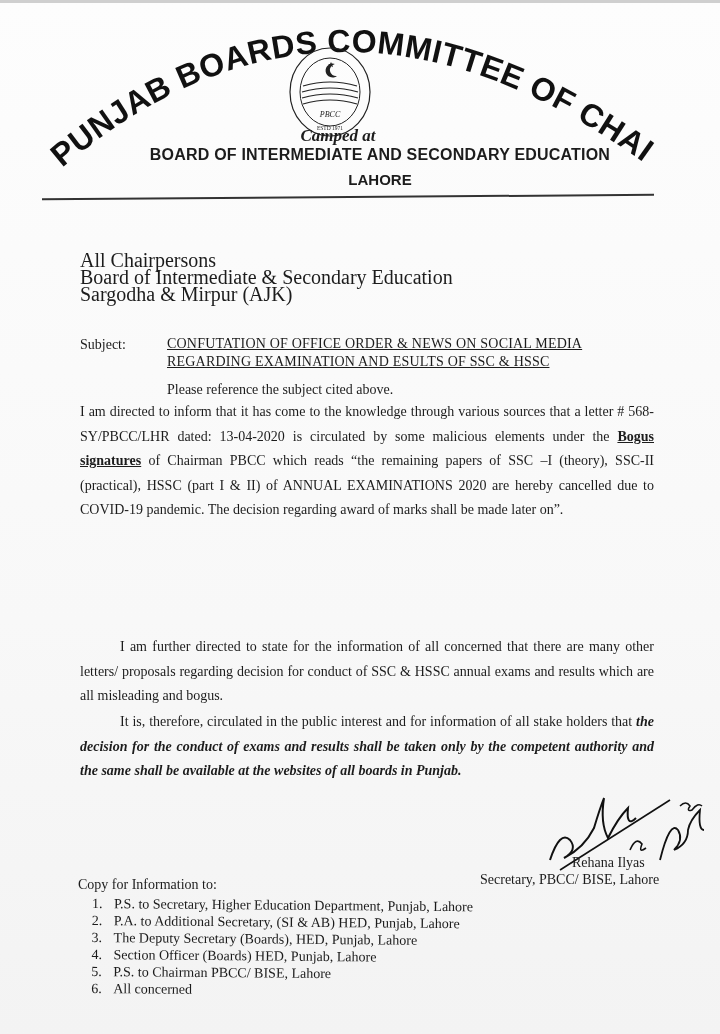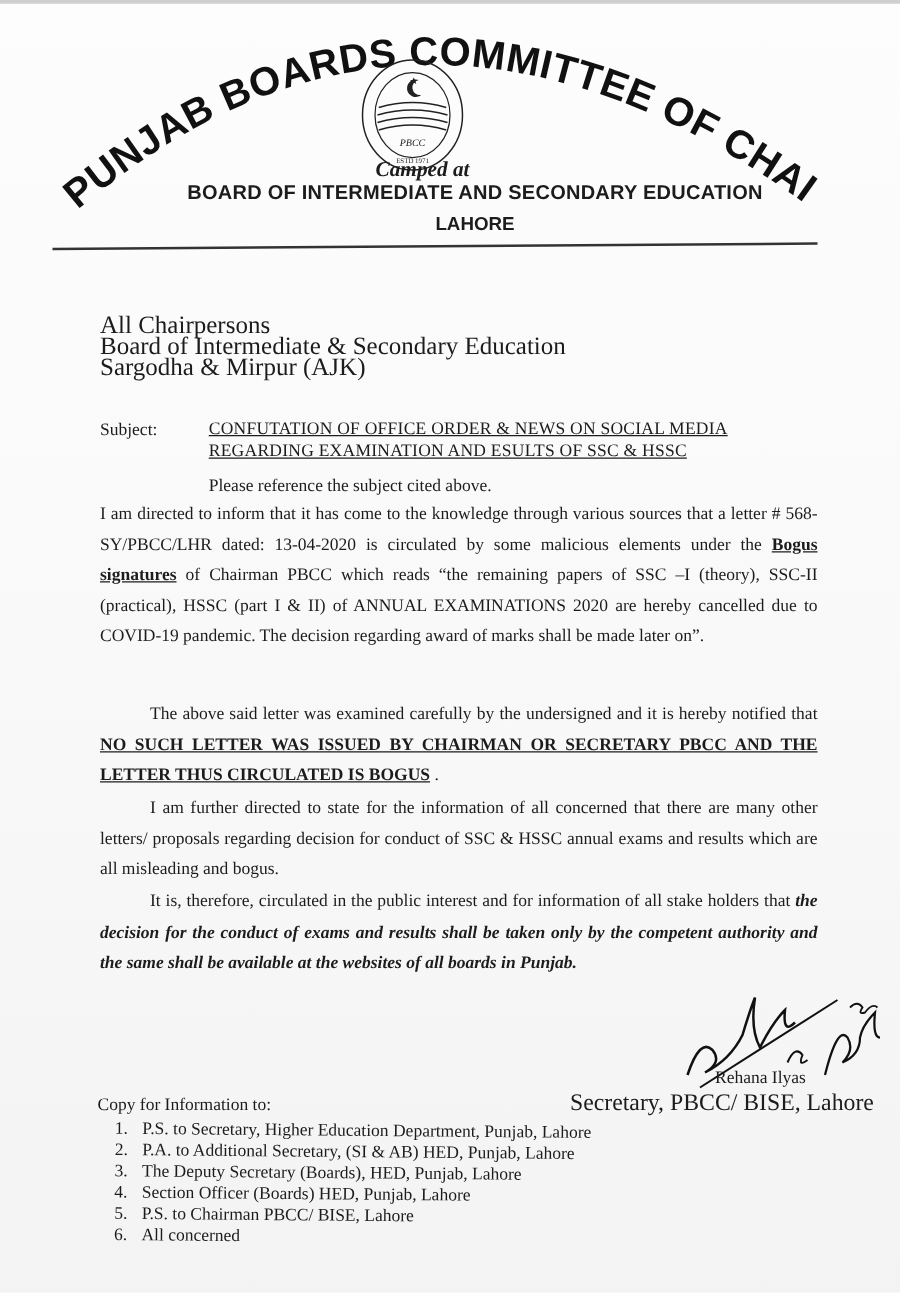--- a/index.html
+++ b/index.html
@@ -18,21 +18,21 @@
   .ref .u { text-decoration:underline; font-weight:bold; }
   .addr { position:absolute; left:80px; top:252px; font-size:20px; line-height:17px; }
   .subj { position:absolute; left:80px; top:337px; font-size:14px; }
   .subj-text { position:absolute; left:167px; top:335px; font-size:14px; font-weight:normal; text-decoration:underline; line-height:18px; letter-spacing:0.2px; }
   .para { position:absolute; left:80px; width:574px; font-size:14px; line-height:24.5px; text-align:justify; }
   .indent { text-indent:40px; }
   .b-u { font-weight:bold; text-decoration:underline; }
   .bi { font-weight:bold; font-style:italic; }
   .sig { position:absolute; left:540px; top:780px; }
   .signame { position:absolute; left:572px; top:855px; font-size:14px; }
-  .sigtitle { position:absolute; left:456px; top:872px; font-size:19px; }
+  .sigtitle { position:absolute; left:480px; top:872px; font-size:14px; }
   .copy { position:absolute; left:78px; top:877px; font-size:14px; }
   .copylist { position:absolute; left:92px; top:895px; font-size:14px; line-height:17px; margin:0; padding:0; list-style:none; transform:rotate(0.5deg); transform-origin:left top; }
   .copylist li span.n { display:inline-block; width:22px; }
 </style>
 </head>
 <body>
 
 <div class="page">
   <div class="topedge"></div>
 
@@ -73,21 +73,20 @@
   <div class="subj">Subject:</div>
   <div class="subj-text">
     <div>CONFUTATION OF OFFICE ORDER &amp; NEWS ON SOCIAL MEDIA</div>
     <div>REGARDING EXAMINATION AND ESULTS OF SSC &amp; HSSC</div>
   </div>
 
   <div class="para" style="top:378px; left:167px; width:480px;">Please reference the subject cited above.</div>
 
   <div class="para" style="top:400px;"><span>I am directed to inform that it has come to the knowledge through various sources that a letter # 568-SY/PBCC/LHR dated: 13-04-2020 is circulated by some malicious elements under the </span><span class="b-u">Bogus signatures</span><span> of Chairman PBCC which reads “the remaining papers of SSC –I (theory), SSC-II (practical), HSSC (part I &amp; II) of ANNUAL EXAMINATIONS 2020 are hereby cancelled due to COVID-19 pandemic. The decision regarding award of marks shall be made later on”.</span></div>
 
-  <div class="para indent" style="top:560px;"><span>The above said letter was examined carefully by the undersigned and it is hereby notified that </span><span class="b-u">NO SUCH LETTER WAS ISSUED BY CHAIRMAN OR SECRETARY PBCC  AND THE LETTER THUS CIRCULATED IS BOGUS</span><span> .</span></div>
 
   <div class="para indent" style="top:635px;">I am further directed to state for the information of all concerned that there are many other letters/ proposals regarding decision for conduct of SSC &amp; HSSC annual exams and results which are all misleading and bogus.</div>
 
   <div class="para indent" style="top:710px;"><span>It is, therefore, circulated in the public interest and for information of all stake holders that </span><span class="bi">the decision for the conduct of exams and results shall be taken only by the competent authority and the same shall be available at the websites of all boards in Punjab.</span></div>
 
   <svg class="sig" width="180" height="100" viewBox="0 0 180 100">
     <path d="M10 80 q10 -30 20 -20 q8 10 -6 18 q20 -10 30 -30 q6 -20 10 -30 q-4 25 4 40 q10 -20 20 -30 q-2 20 8 10" fill="none" stroke="#111" stroke-width="2"></path>
     <path d="M20 90 L130 20" fill="none" stroke="#111" stroke-width="1.6"></path>
     <path d="M90 70 q6 -14 12 -6 q-4 10 4 4" fill="none" stroke="#111" stroke-width="1.6"></path>
     <path d="M120 80 q10 -40 18 -30 q6 10 -4 20 q14 -6 14 -20 q2 -10 12 -20 q-2 20 4 20" fill="none" stroke="#111" stroke-width="1.8"></path>

